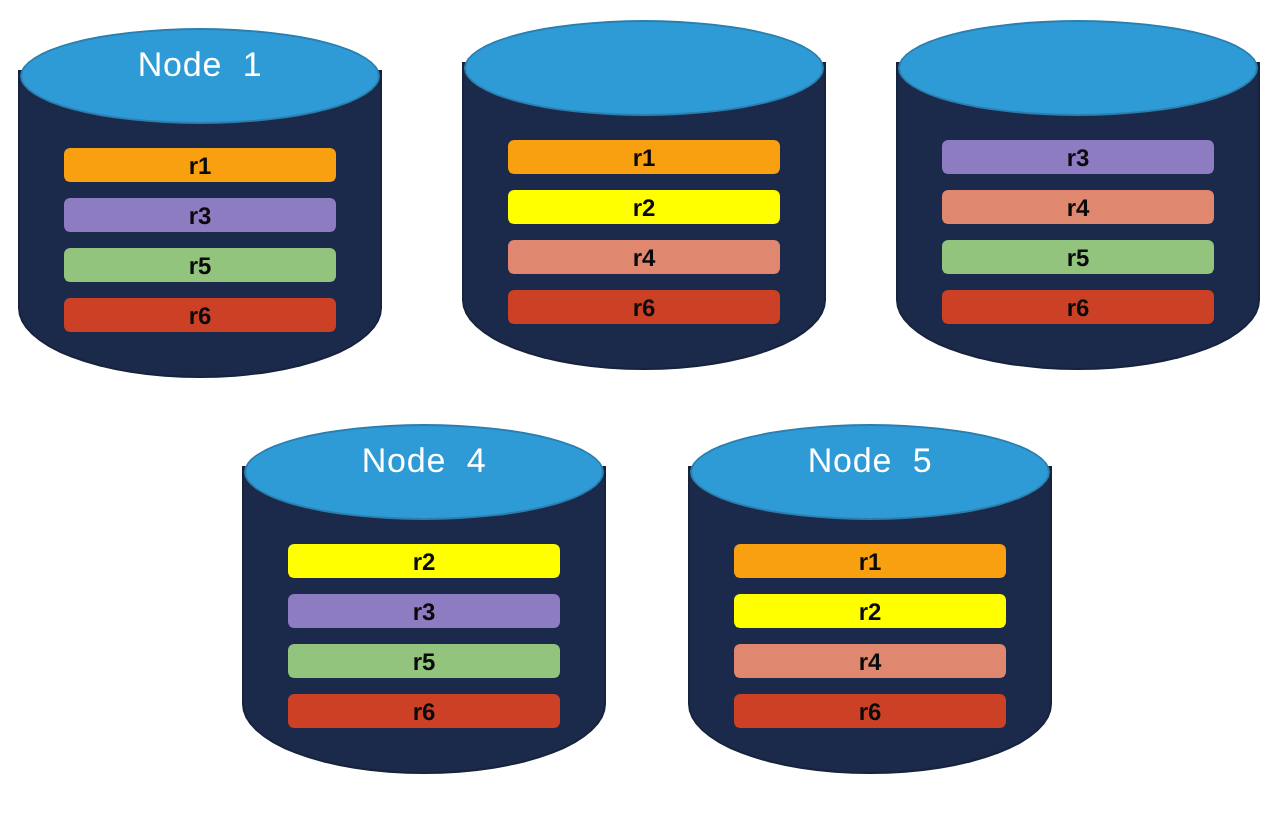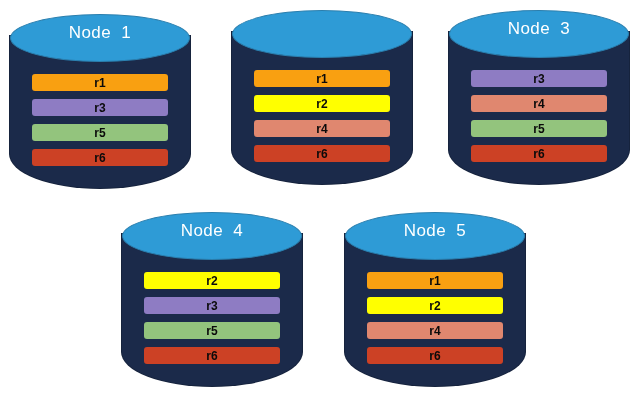--- a/index.html
+++ b/index.html
@@ -132,21 +132,20 @@
           <span class="rlabel">r4</span>
         </div>
         <div class="replica" style="background: rgb(204, 65, 37);">
           <span class="rlabel">r6</span>
         </div>
       </div>
     </div>
     <div class="node" style="left: 449px; top: 10px;">
       <div class="cyl-body"></div>
       <div class="cyl-top"></div>
-      <div class="node-label">Node  3</div>
       <div class="replicas">
         <div class="replica" style="background: rgb(142, 124, 195);">
           <span class="rlabel">r3</span>
         </div>
         <div class="replica" style="background: rgb(224, 135, 111);">
           <span class="rlabel">r4</span>
         </div>
         <div class="replica" style="background: rgb(147, 196, 125);">
           <span class="rlabel">r5</span>
         </div>

